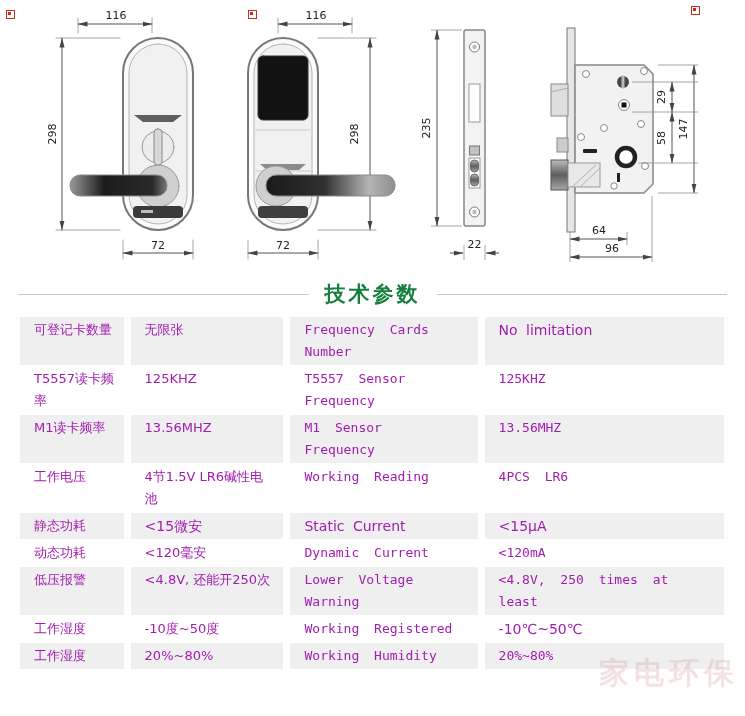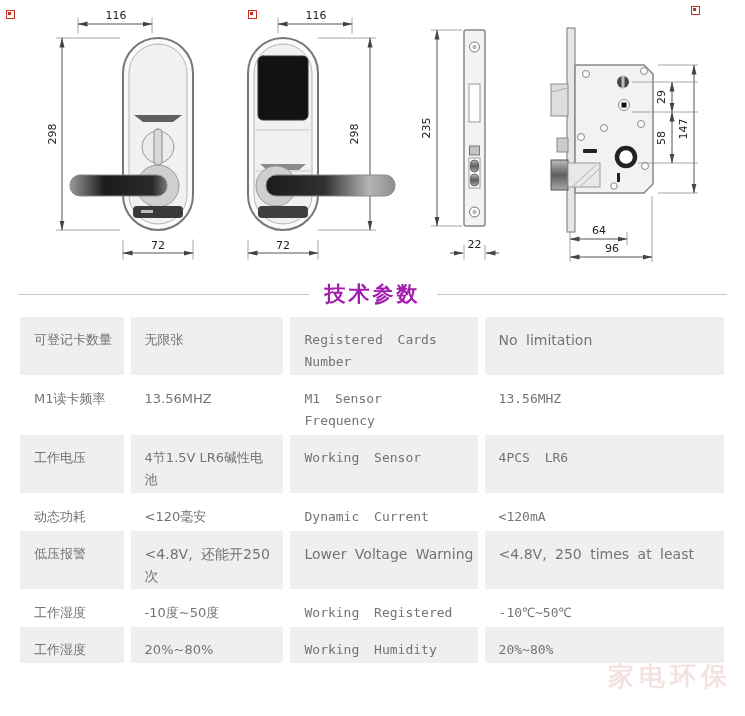--- a/index.html
+++ b/index.html
@@ -10,39 +10,39 @@
   .red-dot{position:absolute;width:7px;height:7px;border:1.5px solid #cc2b24;background:#fff;}
   .red-dot::after{content:"";display:block;width:3px;height:3px;margin:1px;background:#cc2b24;}
 
   
   .drawings{display:block;}
   .dimtxt{font-size:11px;fill:#222;font-family:"DejaVu Sans",sans-serif;}
 
   
   .title-row{display:flex;align-items:center;height:40px;padding:0 18px;margin-top:2px;}
   .title-row .rule{flex:1;border-top:1px solid #c8c8c8;height:0;}
-  .section-title{color:#a21caf;font-size:21px;font-weight:bold;letter-spacing:3px;padding:0 16px;white-space:nowrap;}
+  .section-title{color:#15803d;font-size:21px;font-weight:bold;letter-spacing:3px;padding:0 16px;white-space:nowrap;}
 
   
   .table-wrap{padding:2px 14px 0 13px;}
   table.spec{width:100%;border-collapse:separate;border-spacing:7px 1px;table-layout:fixed;}
-  table.spec td{color:#737373;font-size:13px;line-height:22px;padding:12px 2px 2px 14px;
+  table.spec td{color:#a21caf;font-size:13px;line-height:22px;padding:2px 2px 2px 14px;
                 vertical-align:top;white-space:pre-line;overflow:hidden;}
   table.spec tr:nth-child(odd) td{background:#efefef;}
   td.en{font-family:"DejaVu Sans Mono","Liberation Mono",monospace;font-size:12px;word-spacing:7px;}
   td.param{padding-left:20px;}
   
   tr:nth-child(1) td:nth-child(4),
   tr:nth-child(5) td:nth-child(2),
   tr:nth-child(5) td:nth-child(3),
   tr:nth-child(5) td:nth-child(4),
   tr:nth-child(8) td:nth-child(4){font-family:"DejaVu Sans",sans-serif;font-size:14px;word-spacing:4px;}
 
   
-  .watermark{position:absolute;right:13px;bottom:22px;font-size:26px;font-weight:bold;
+  .watermark{position:absolute;right:6px;bottom:22px;font-size:30px;font-weight:bold;
              letter-spacing:5px;color:rgba(214,150,150,0.28);pointer-events:none;text-align:right;}
 </style>
 </head>
 <body>
 
 <div class="page">
 
   <div class="red-dot" style="left:6px;top:10px;"></div>
   <div class="red-dot" style="left:248px;top:10px;"></div>
   <div class="red-dot" style="left:691px;top:6px;"></div>
@@ -210,43 +210,55 @@
       <colgroup>
           <col style="width:103px">
           <col style="width:152px">
           <col style="width:186px">
           <col style="width:238px">
         </colgroup>
       <tbody id="spec-body">
     <tr>
       <td class="cn param">可登记卡数量</td>
       <td class="cn">无限张</td>
-      <td class="en">Registered Cards Number</td>
+      <td class="en">Frequency Cards Number</td>
       <td class="en">No limitation</td>
     </tr>
 
 
 
+    <tr>
+      <td class="cn param">T5557读卡频率</td>
+      <td class="cn">125KHZ</td>
+      <td class="en">T5557 Sensor Frequency</td>
+      <td class="en">125KHZ</td>
+    </tr>
 
     <tr>
       <td class="cn param">M1读卡频率</td>
       <td class="cn">13.56MHZ</td>
       <td class="en">M1 Sensor
 Frequency</td>
       <td class="en">13.56MHZ</td>
     </tr>
 
     <tr>
       <td class="cn param">工作电压</td>
       <td class="cn">4节1.5V LR6碱性电
 池</td>
-      <td class="en">Working Sensor</td>
+      <td class="en">Working Reading</td>
       <td class="en">4PCS LR6</td>
     </tr>
 
+    <tr>
+      <td class="cn param">静态功耗</td>
+      <td class="cn">&lt;15微安</td>
+      <td class="en">Static Current</td>
+      <td class="en">&lt;15μA</td>
+    </tr>
 
     <tr>
       <td class="cn param">动态功耗</td>
       <td class="cn">&lt;120毫安</td>
       <td class="en">Dynamic Current</td>
       <td class="en">&lt;120mA</td>
     </tr>
 
     <tr>
       <td class="cn param">低压报警</td>

